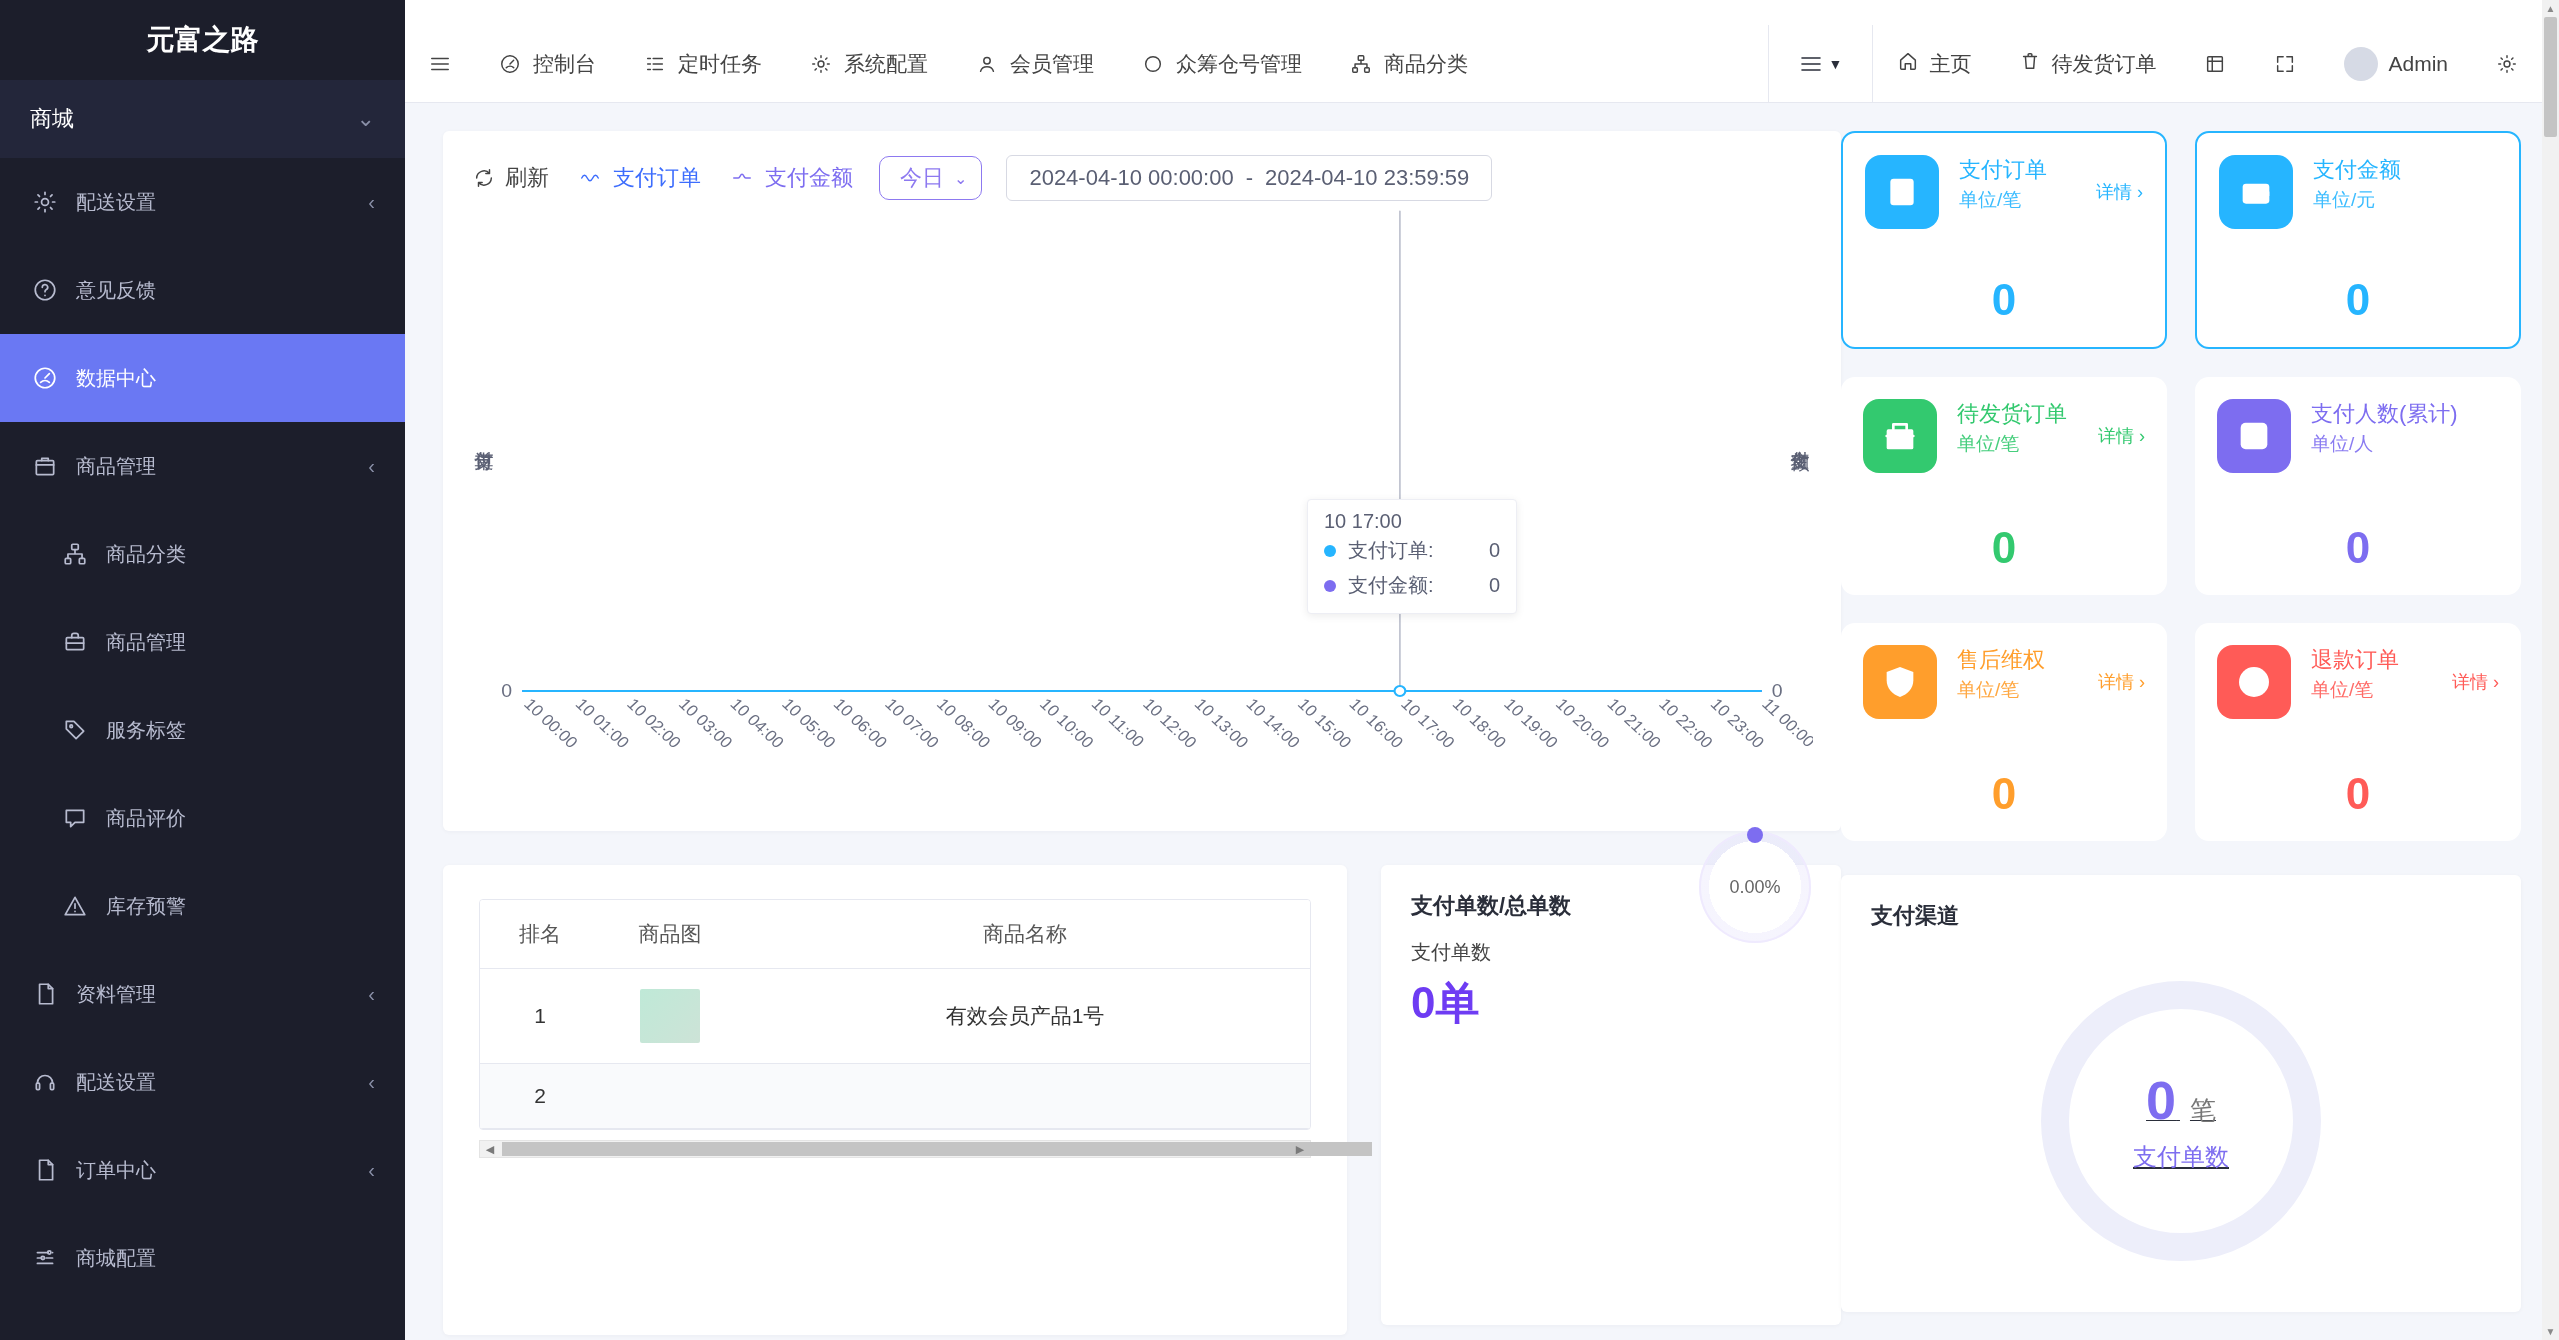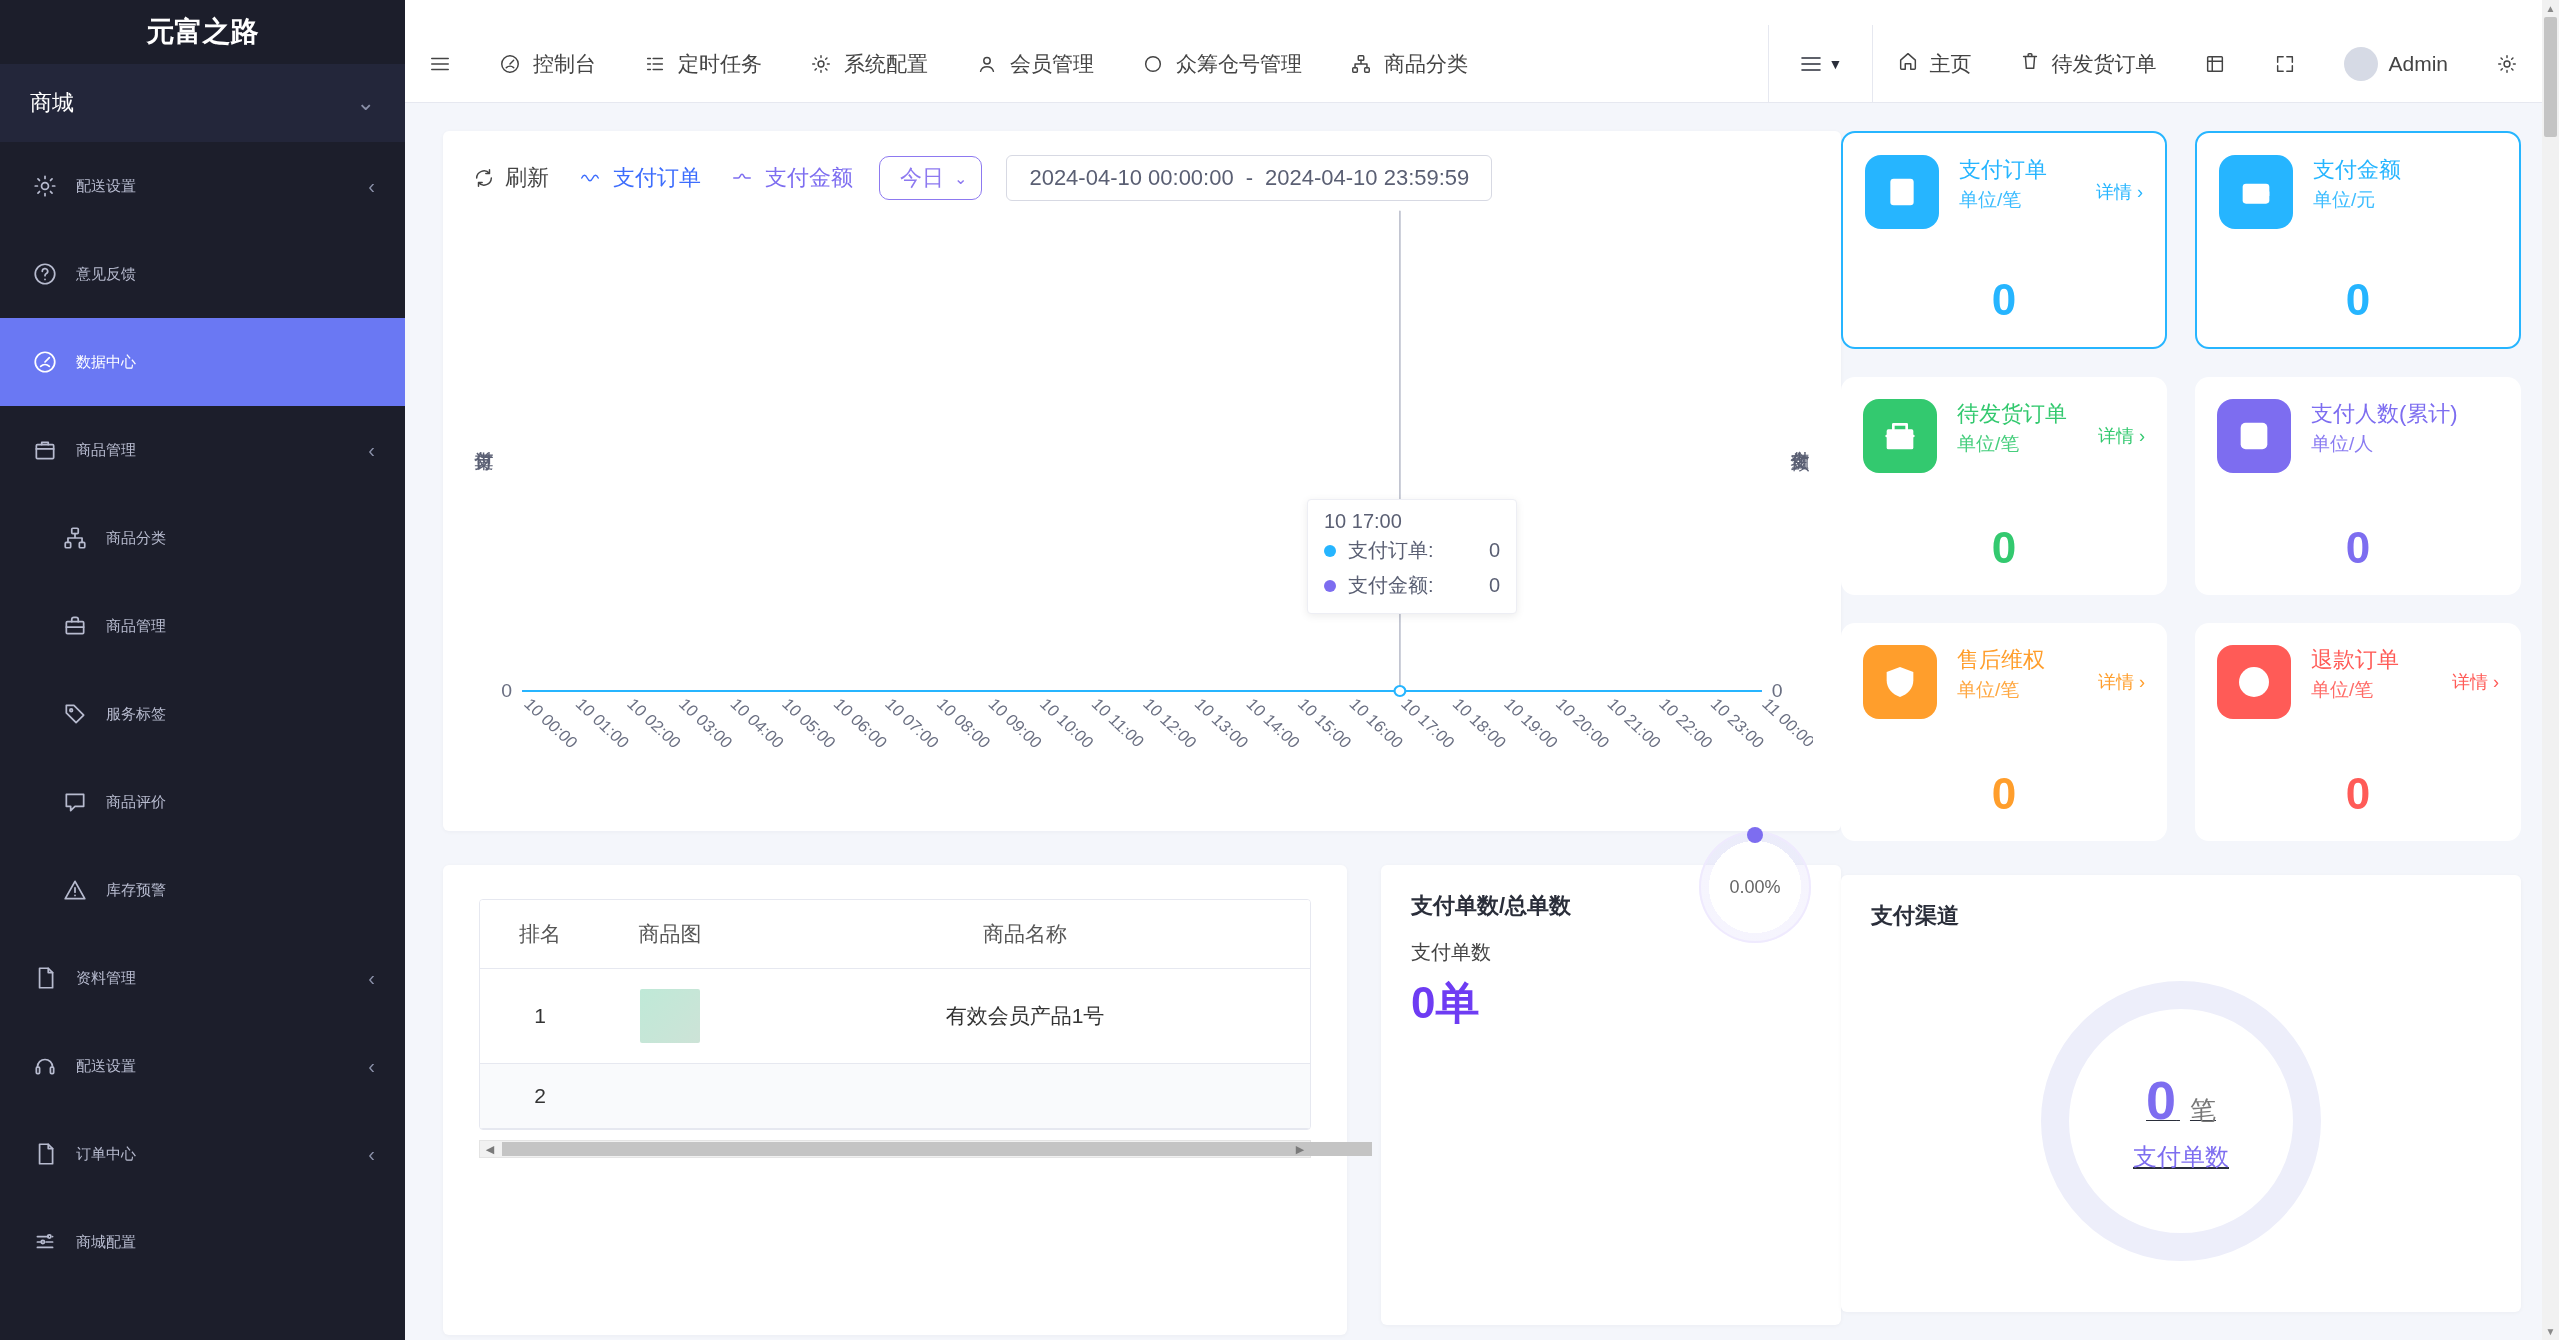--- a/index.html
+++ b/index.html
@@ -19,24 +19,24 @@
   html,body { margin:0; padding:0; height:100%; font-family:"PingFang SC","Helvetica Neue",Arial,sans-serif; font-size:14px; color:#2a2e3a; }
   body { background:#fff; overflow:hidden; }
   
   #app { display:flex; width:2559px; height:1340px; position:relative; }
   #page-scrollbar { position:absolute; right:0; top:0; width:17px; height:100%; background:#f1f1f1; display:flex; flex-direction:column; }
   #page-scrollbar .sb-btn { height:17px; background:#f1f1f1; display:flex; align-items:center; justify-content:center; color:#8a8a8a; font-size:10px; }
   #page-scrollbar .sb-track { flex:1; position:relative; background:#f1f1f1; }
   #page-scrollbar .sb-thumb { position:absolute; left:2px; right:2px; top:0; height:120px; background:#c4c4c4; border-radius:2px; }
   
   #sidebar { width:405px; background:var(--sidebar-bg); color:var(--sidebar-text); display:flex; flex-direction:column; flex-shrink:0; }
-  #sidebar .logo { height:64px; background:var(--sidebar-bg); display:flex; align-items:center; justify-content:center; font-size:28px; font-weight:600; color:#fff; }
+  #sidebar .logo { height:80px; background:var(--sidebar-bg); display:flex; align-items:center; justify-content:center; font-size:28px; font-weight:600; color:#fff; }
   #sidebar .group-title { background:#23263a; height:78px; display:flex; align-items:center; padding:0 30px; color:#fff; font-size:22px; position:relative; }
   #sidebar .group-title::after { content:"⌄"; position:absolute; right:30px; font-size:22px; color:#8a90a8; }
-  .nav-row { height:88px; display:flex; align-items:center; padding:0 32px; font-size:15px; gap:18px; color:var(--sidebar-text); cursor:pointer; position:relative; }
+  .nav-row { height:88px; display:flex; align-items:center; padding:0 32px; font-size:20px; gap:18px; color:var(--sidebar-text); cursor:pointer; position:relative; }
   .nav-row.lvl2 { padding-left:62px; }
   .nav-row.active { background:var(--sidebar-active); color:#fff; }
   .nav-row .ic { width:26px; height:26px; flex-shrink:0; display:inline-flex; align-items:center; justify-content:center; }
   .nav-row.has-children::after { content:"‹"; position:absolute; right:30px; font-size:20px; color:#8a90a8; }
   
   #main { flex:1; display:flex; flex-direction:column; background:#fff; min-width:0;margin-top:25px; }
   #topbar { height:78px; border-bottom:1px solid var(--border); display:flex; align-items:stretch; padding:0; flex-shrink:0; padding-right:17px; }
   .top-left { display:flex; align-items:center; gap:0; }
   .top-left .tb-item { padding:0 24px; display:flex; align-items:center; gap:12px; font-size:21px; color:#444; cursor:pointer; height:100%; }
   .top-left .tb-item .ic { width:22px; height:22px; }

